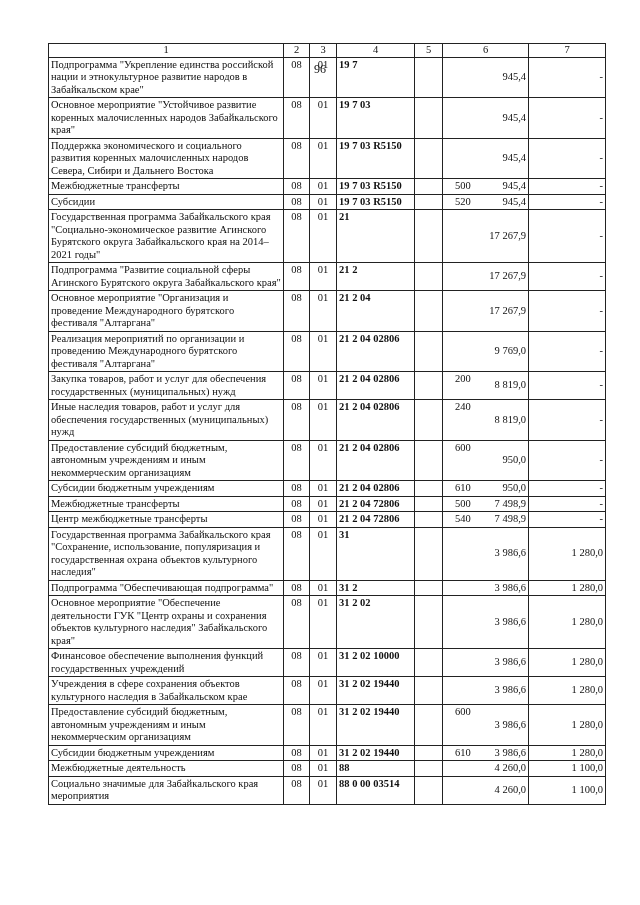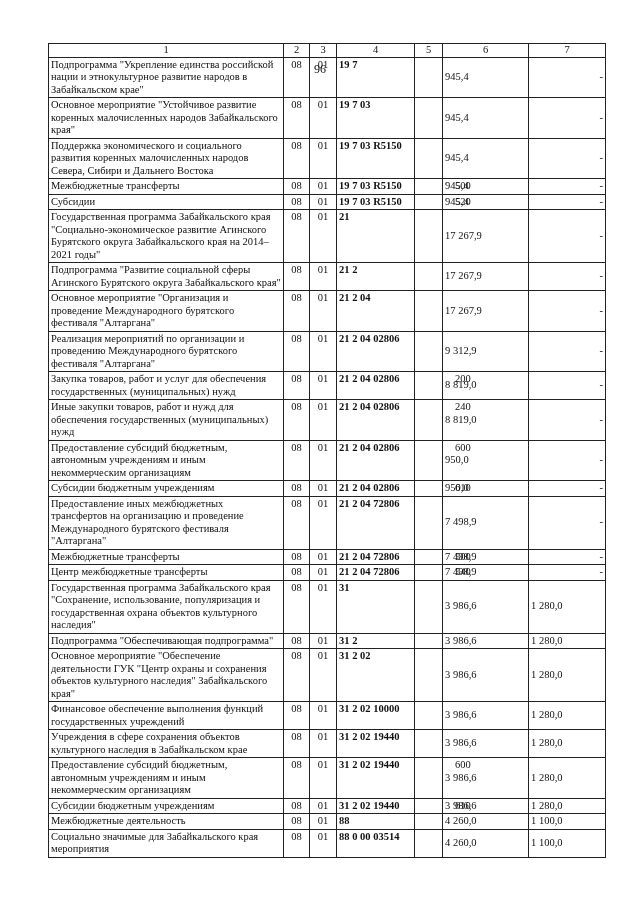--- a/index.html
+++ b/index.html
@@ -5,21 +5,21 @@
   html, body { margin:0; padding:0; background:#fff; }
   body { width:640px; height:905px; position:relative; font-family:"Liberation Serif", "DejaVu Serif", serif; color:#111; }
   .page-num { position:absolute; top:20px; left:0; width:640px; text-align:center; font-size:12px;margin-top:42px; }
   table { position:absolute; top:43px; left:48px; border-collapse:collapse; table-layout:fixed; width:557px; font-size:10.5px; line-height:12.5px; }
   td, th { border:1px solid #222; padding:1px 2px; vertical-align:top; }
   th { font-weight:normal; text-align:center; height:11px; padding:0 2px; }
   td.name { text-align:left; }
   td.c2, td.c3 { text-align:center;margin-top:6px; }
   td.c4 { text-align:left; white-space:nowrap;font-weight:bold; }
   td.c5 { text-align:right;padding-left:40px; }
-  td.num { vertical-align:middle; white-space:nowrap; }
+  td.num { text-align:right; vertical-align:middle; white-space:nowrap; }
   td.dash { text-align:right; vertical-align:middle; }
 </style>
 </head>
 <body>
 
 <div class="page-num">96</div>
 
 <table>
   <colgroup>
     <col style="width:235px">
@@ -113,34 +113,34 @@
         <td class="c5"></td>
         <td class="num">17 267,9</td>
         <td class="dash">-</td>
       </tr>
       <tr>
         <td class="name">Реализация мероприятий по организации и проведению Международного бурятского фестиваля "Алтаргана"</td>
         <td class="c2">08</td>
         <td class="c3">01</td>
         <td class="c4">21 2 04 02806</td>
         <td class="c5"></td>
-        <td class="num">9 312,9</td>
+        <td class="num">9 769,0</td>
         <td class="dash">-</td>
       </tr>
       <tr>
         <td class="name">Закупка товаров, работ и услуг для обеспечения государственных (муниципальных) нужд</td>
         <td class="c2">08</td>
         <td class="c3">01</td>
         <td class="c4">21 2 04 02806</td>
         <td class="c5">200</td>
         <td class="num">8 819,0</td>
         <td class="dash">-</td>
       </tr>
       <tr>
-        <td class="name">Иные закупки товаров, работ и нужд для обеспечения государственных (муниципальных) нужд</td>
+        <td class="name">Иные наследия товаров, работ и услуг для обеспечения государственных (муниципальных) нужд</td>
         <td class="c2">08</td>
         <td class="c3">01</td>
         <td class="c4">21 2 04 02806</td>
         <td class="c5">240</td>
         <td class="num">8 819,0</td>
         <td class="dash">-</td>
       </tr>
       <tr>
         <td class="name">Предоставление субсидий бюджетным, автономным учреждениям и иным некоммерческим организациям</td>
         <td class="c2">08</td>
@@ -150,29 +150,20 @@
         <td class="num">950,0</td>
         <td class="dash">-</td>
       </tr>
       <tr>
         <td class="name">Субсидии бюджетным учреждениям</td>
         <td class="c2">08</td>
         <td class="c3">01</td>
         <td class="c4">21 2 04 02806</td>
         <td class="c5">610</td>
         <td class="num">950,0</td>
-        <td class="dash">-</td>
-      </tr>
-      <tr>
-        <td class="name">Предоставление иных межбюджетных трансфертов на организацию и проведение Международного бурятского фестиваля "Алтаргана"</td>
-        <td class="c2">08</td>
-        <td class="c3">01</td>
-        <td class="c4">21 2 04 72806</td>
-        <td class="c5"></td>
-        <td class="num">7 498,9</td>
         <td class="dash">-</td>
       </tr>
       <tr>
         <td class="name">Межбюджетные трансферты</td>
         <td class="c2">08</td>
         <td class="c3">01</td>
         <td class="c4">21 2 04 72806</td>
         <td class="c5">500</td>
         <td class="num">7 498,9</td>
         <td class="dash">-</td>

